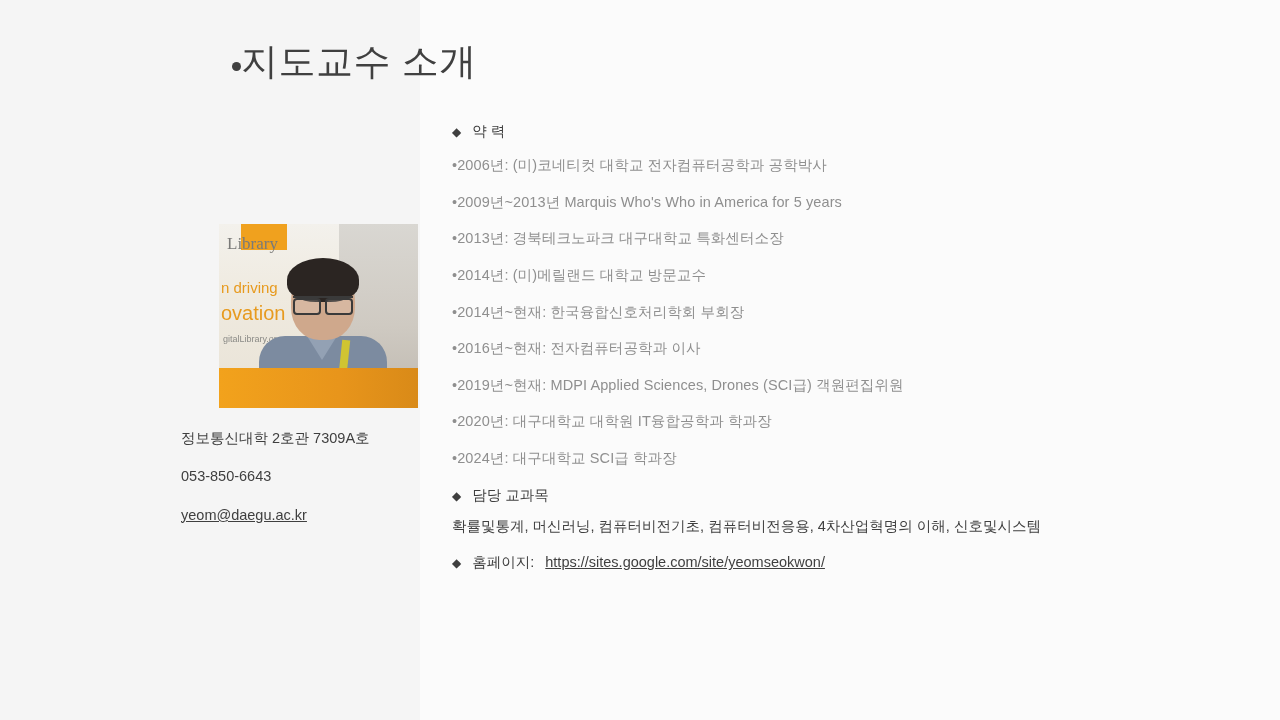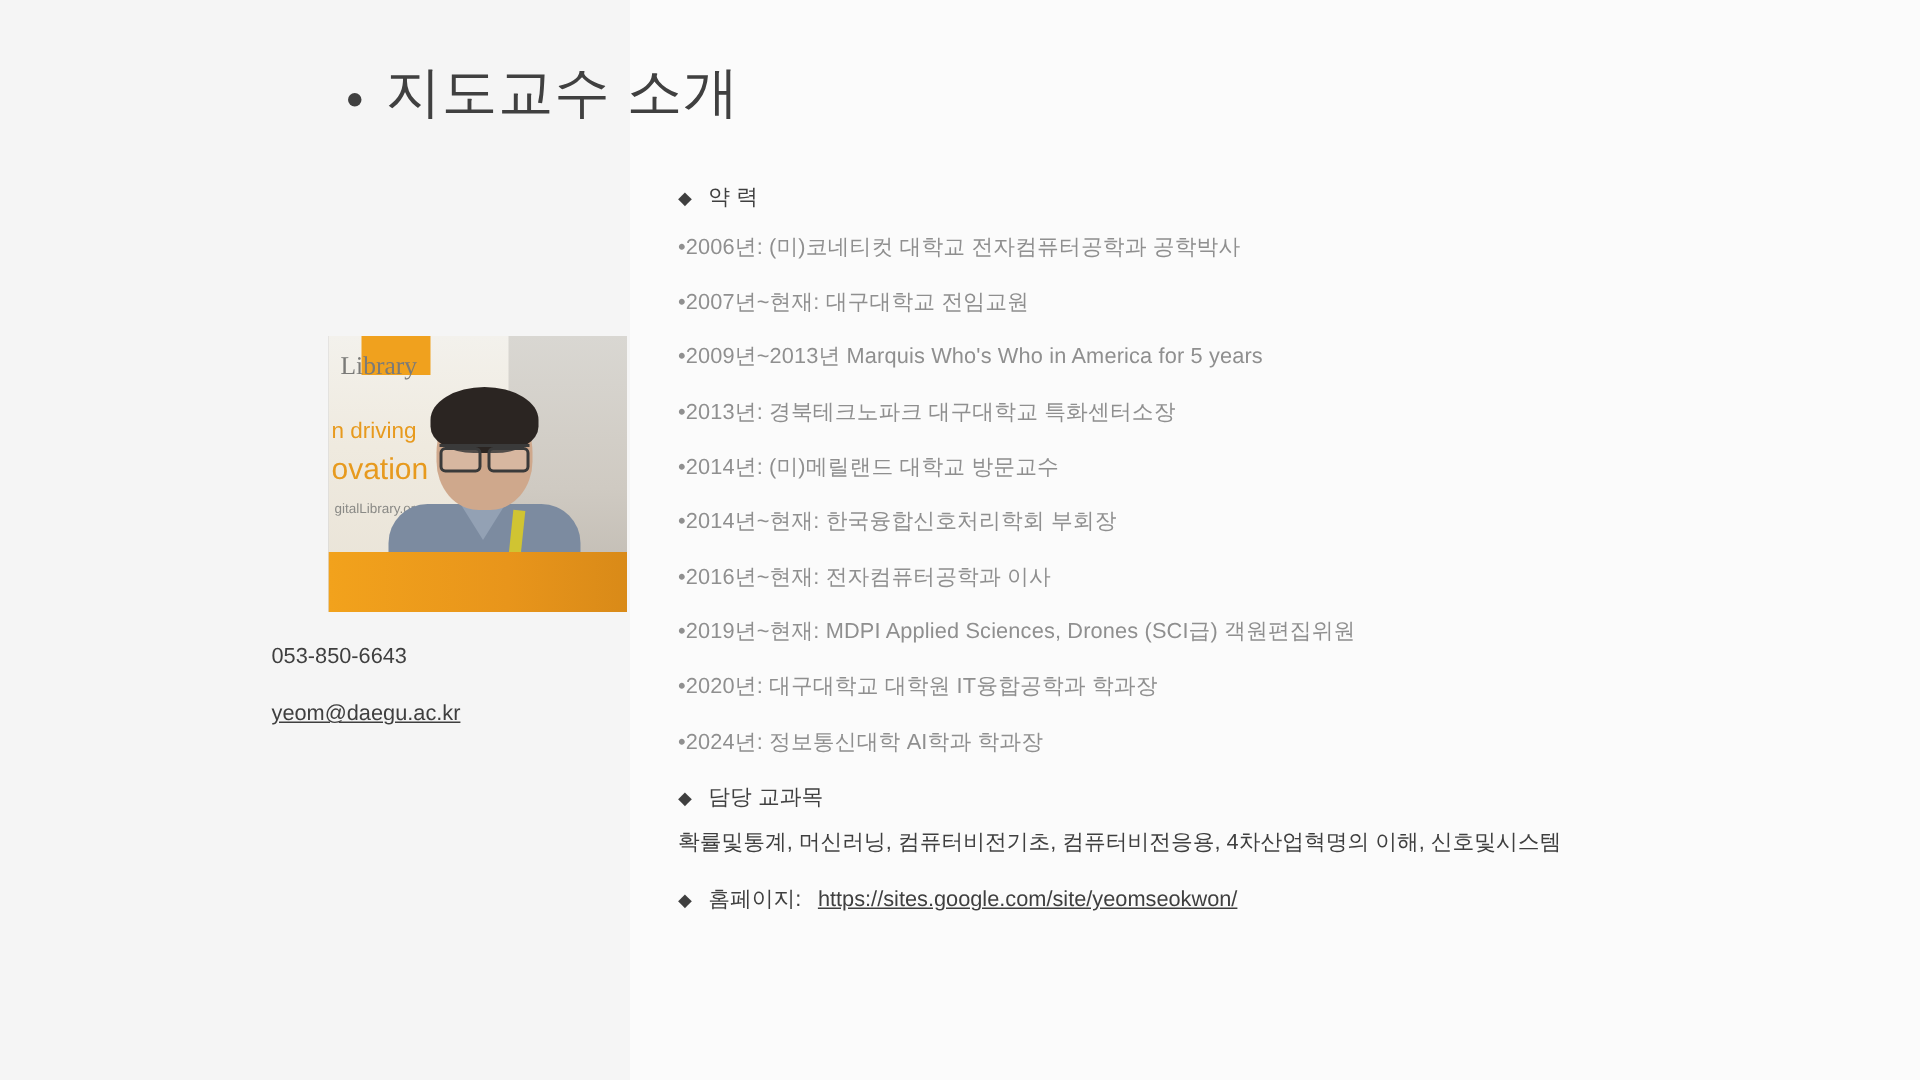--- a/index.html
+++ b/index.html
@@ -34,21 +34,20 @@
     width: 860px;
     height: 720px;
     background: #fbfbfb;
   }
   .title-row {
     position: absolute;
     left: 232px;
     top: 42px;
     display: flex;
     align-items: center;
-    gap: 16px;
   }
   .title-bullet {
     width: 9px;
     height: 9px;
     border-radius: 50%;
     background: #404040;
     display: inline-block;
     margin-top: 8px;
   }
   .title-text {
@@ -288,42 +287,42 @@
     <div class="person-head"></div>
     <div class="person-hair"></div>
     <div class="glasses">
       <span class="glass-l"></span>
       <span class="glass-r"></span>
     </div>
     <div class="orange-bar"></div>
   </div>
 
   <div class="left-info">
+    <div class="row">정보통신대학 2호관 7309A호</div>
     <div class="row">053-850-6643</div>
     <div class="row">
       <a href="#">yeom@daegu.ac.kr</a>
     </div>
   </div>
 
   <div class="content">
     <div class="section-head">
       <span class="diamond">◆</span>
       <span>약 력</span>
     </div>
 
     <div class="bullet-line">•2006년: (미)코네티컷 대학교 전자컴퓨터공학과 공학박사</div>
-    <div class="bullet-line">•2007년~현재: 대구대학교 전임교원</div>
     <div class="bullet-line">•2009년~2013년 Marquis Who's Who in America for 5 years</div>
     <div class="bullet-line">•2013년: 경북테크노파크 대구대학교 특화센터소장</div>
     <div class="bullet-line">•2014년: (미)메릴랜드 대학교 방문교수</div>
     <div class="bullet-line">•2014년~현재: 한국융합신호처리학회 부회장</div>
     <div class="bullet-line">•2016년~현재: 전자컴퓨터공학과 이사</div>
     <div class="bullet-line">•2019년~현재: MDPI Applied Sciences, Drones (SCI급) 객원편집위원</div>
     <div class="bullet-line">•2020년: 대구대학교 대학원 IT융합공학과 학과장</div>
-    <div class="bullet-line">•2024년: 정보통신대학 AI학과 학과장</div>
+    <div class="bullet-line">•2024년: 대구대학교 SCI급 학과장</div>
 
     <div class="section-head second">
       <span class="diamond">◆</span>
       <span>담당 교과목</span>
     </div>
     <div class="course-line">확률및통계, 머신러닝, 컴퓨터비전기초, 컴퓨터비전응용, 4차산업혁명의 이해, 신호및시스템</div>
 
     <div class="homepage-row">
       <span class="diamond">◆</span>
       <span class="hp-label">홈페이지:</span>

